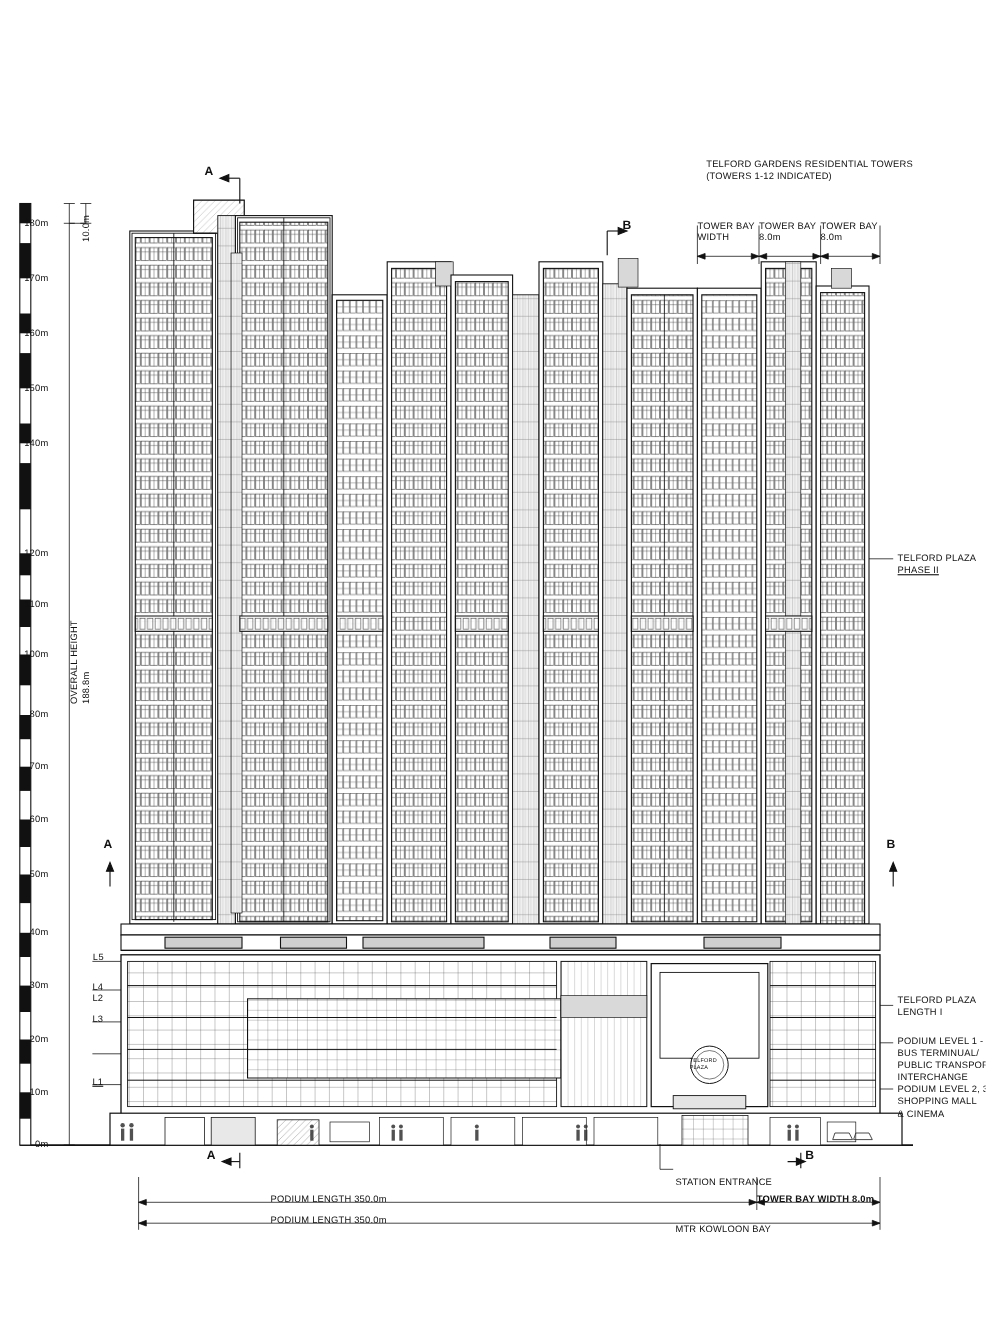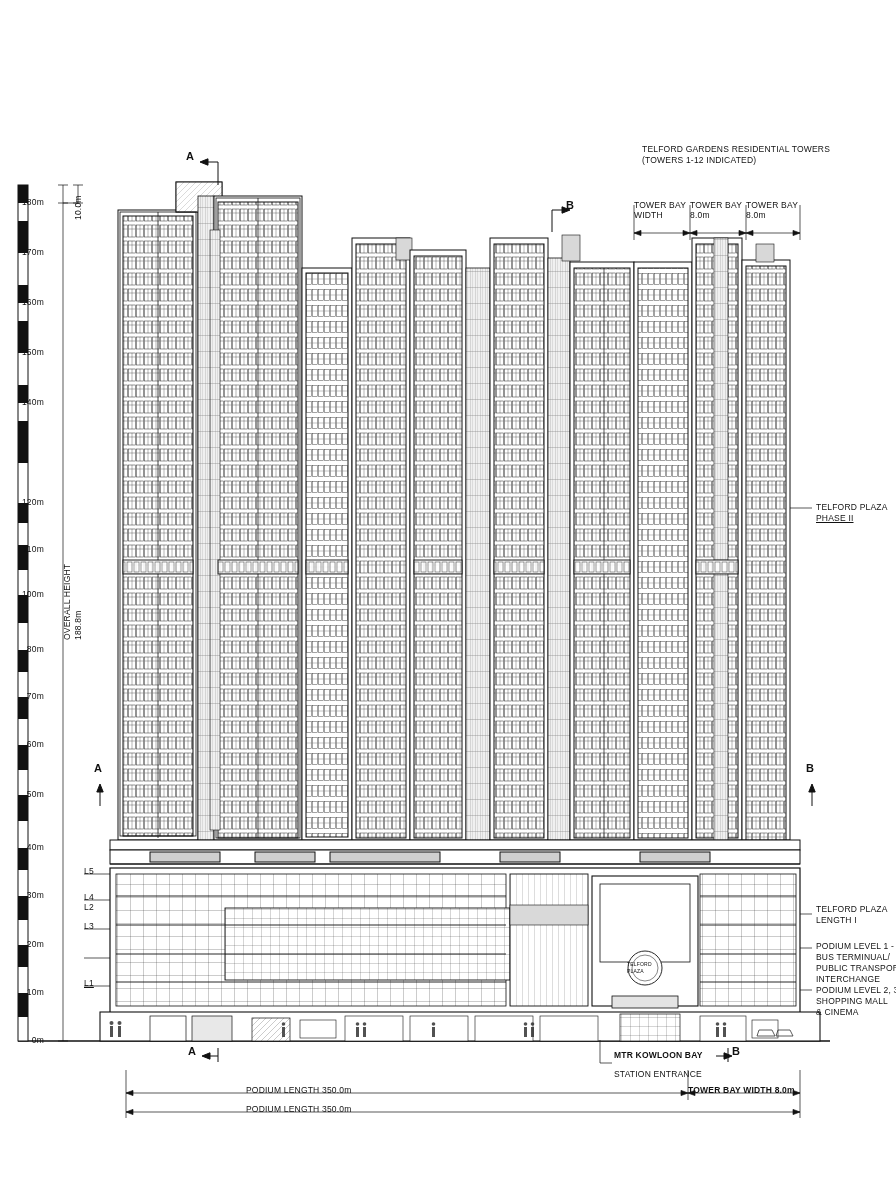--- a/index.html
+++ b/index.html
@@ -354,21 +354,21 @@
   <div class="lbl r" style="left:-4px; top:842px; width:48px;">40m</div>
   <div class="lbl r" style="left:-4px; top:890px; width:48px;">30m</div>
   <div class="lbl r" style="left:-4px; top:939px; width:48px;">20m</div>
   <div class="lbl r" style="left:-4px; top:987px; width:48px;">10m</div>
   <div class="lbl r" style="left:-4px; top:1035px; width:48px;">0m</div>
 
   <div class="lbl vert" style="left:62px; top:640px;">OVERALL HEIGHT</div>
   <div class="lbl vert" style="left:73px; top:640px;">188.8m</div>
   <div class="lbl vert" style="left:73px; top:220px;">10.0m</div>
 
-  <div class="lbl" style="left:84px; top:866px;">L5</div>
+  <div class="lbl" style="left:84px; top:866px;font-family:Liberation Mono, monospace;">L5</div>
   <div class="lbl" style="left:84px; top:892px;">L4</div>
   <div class="lbl" style="left:84px; top:921px;">L3</div>
   <div class="lbl" style="left:84px; top:902px;">L2</div>
   <div class="lbl" style="left:84px; top:978px;text-decoration:underline;">L1</div>
 
   <div class="lbl c" style="left:634px; top:200px; width:56px;">TOWER BAY</div>
   <div class="lbl c" style="left:634px; top:210px; width:48px;">WIDTH</div>
   <div class="lbl c" style="left:690px; top:200px; width:56px;">TOWER BAY</div>
   <div class="lbl c" style="left:690px; top:210px; width:56px;">8.0m</div>
   <div class="lbl c" style="left:746px; top:200px; width:56px;">TOWER BAY</div>
@@ -392,20 +392,20 @@
   <div class="lbl" style="left:816px; top:963px;">PUBLIC TRANSPORT</div>
   <div class="lbl" style="left:816px; top:974px;">INTERCHANGE</div>
 
   <div class="lbl" style="left:816px; top:985px;">PODIUM LEVEL 2, 3-</div>
   <div class="lbl" style="left:816px; top:996px;">SHOPPING MALL</div>
   <div class="lbl" style="left:816px; top:1007px;">&amp; CINEMA</div>
 
   <div class="lbl c" style="left:627px; top:961px; width:36px; font-size:5px;">TELFORD</div>
   <div class="lbl c" style="left:627px; top:968px; width:36px; font-size:5px;">PLAZA</div>
 
-  <div class="lbl" style="left:614px; top:1050px;font-weight:bold;">MTR KOWLOON BAY</div>
+  <div class="lbl" style="left:614px; top:1112px;">MTR KOWLOON BAY</div>
   <div class="lbl" style="left:614px; top:1069px;">STATION ENTRANCE</div>
 
   <div class="lbl c" style="left:246px; top:1085px; width:322px;">PODIUM LENGTH 350.0m</div>
   <div class="lbl c" style="left:688px; top:1085px; width:178px;font-weight:bold;">TOWER BAY WIDTH 8.0m</div>
   <div class="lbl c" style="left:246px; top:1104px; width:322px;">PODIUM LENGTH 350.0m</div>
 
 </div>
 
 </body></html>

